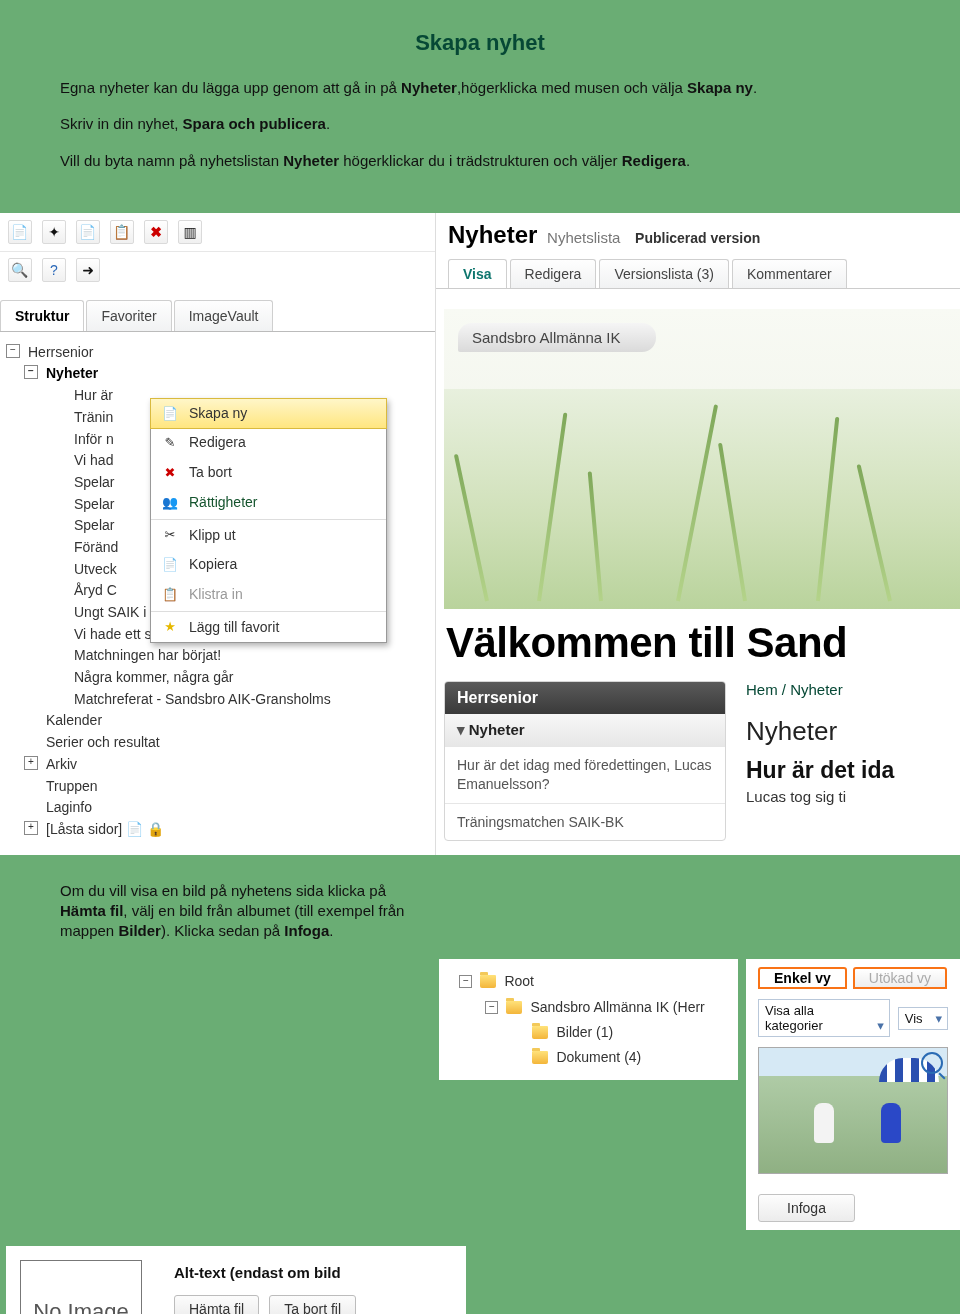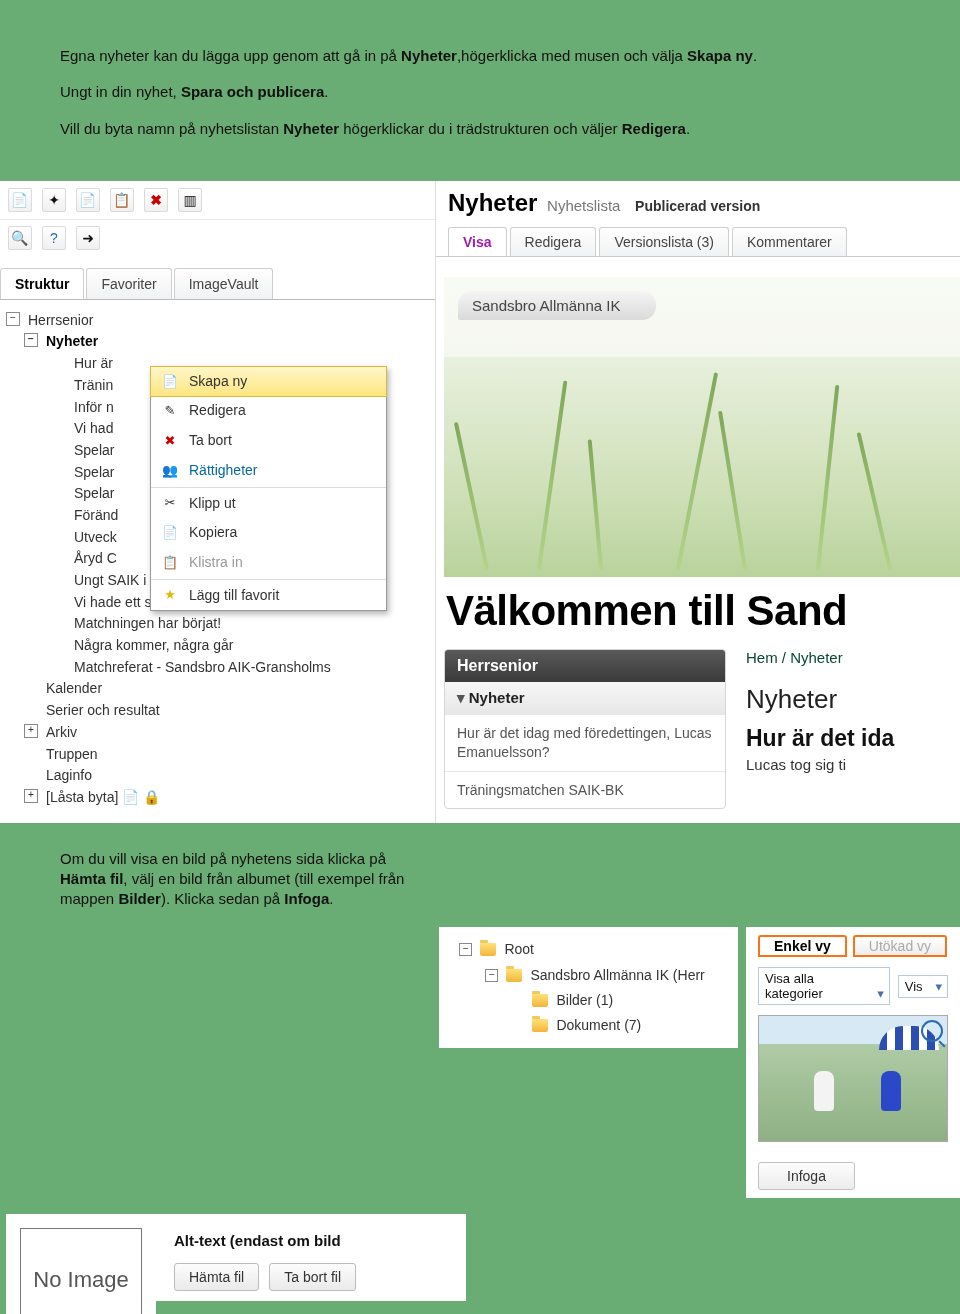--- a/index.html
+++ b/index.html
@@ -25,21 +25,21 @@
 .contextmenu{position:absolute;left:150px;top:66px;width:235px;background:#fff;border:1px solid #999;box-shadow:2px 3px 6px rgba(0,0,0,0.3);font-size:14px}
 .cmrow{display:flex;align-items:center;padding:4px 10px;gap:10px}
 .cmrow.sel{background:linear-gradient(#fff6c8,#ffe680);border:1px solid #d9ba3f;margin:-1px}
 .cmsep{height:0;border-top:1px solid #ddd;margin:1px 0}
 .cmicon{width:18px;height:18px;display:flex;align-items:center;justify-content:center;font-size:13px}
 .rtitle{padding:8px 12px 2px 12px;font-size:24px;font-weight:bold;color:#000}
 .rtitle .sub{font-size:15px;font-weight:normal;color:#777;margin-left:3px}
 .pub{font-size:14px;color:#333;margin-left:8px}
 .rtabs{display:flex;gap:0;padding:8px 0 0 12px;border-bottom:1px solid #ccc}
 .rtab{padding:6px 14px;font-size:14px;background:linear-gradient(#fefefe,#f1f2f3);border:1px solid #cfcfcf;border-bottom:none;border-radius:3px 3px 0 0;margin-right:3px;color:#444}
-.rtab.sel{background:#fff;font-weight:bold;color:#a21caf}
+.rtab.sel{background:#fff;font-weight:bold;color:#0f766e}
 .banner{position:relative;height:300px;margin:20px 0 0 8px;background:linear-gradient(#f8faf4,#ecf0e4);overflow:hidden}
 .banner .pill{position:absolute;left:14px;top:14px;padding:6px 36px 6px 14px;background:linear-gradient(#f5f5f5,#dadada);border-radius:14px 14px 14px 2px;font-size:15px;color:#444}
 .grass{position:absolute;left:0;right:0;top:80px;bottom:0;background:linear-gradient(#e8f0de 0%,#cfe0b8 60%,#b9d39c 100%)}
 .blade{position:absolute;bottom:8px;width:4px;background:linear-gradient(#7fa85a,#b4d38a);border-radius:2px 2px 0 0;transform-origin:bottom center}
 .b1{left:8%;height:150px;transform:rotate(-12deg)}
 .b2{left:18%;height:190px;transform:rotate(8deg)}
 .b3{left:30%;height:130px;transform:rotate(-5deg)}
 .b4{left:45%;height:200px;transform:rotate(11deg)}
 .b5{left:58%;height:160px;transform:rotate(-9deg)}
 .b6{left:72%;height:185px;transform:rotate(6deg)}
@@ -87,25 +87,26 @@
 .altarea{background:#fff;padding:18px 12px 10px 18px;width:280px;font-size:15px}
 .altarea .lbl{font-weight:bold;margin-bottom:14px}
 .btnrow{display:flex;gap:10px}
 .btn2{padding:5px 14px;border:1px solid #bcbcbc;border-radius:3px;background:linear-gradient(#fcfcfc,#eaeaea);font-size:14px;color:#333}
 </style>
 </head>
 <body>
 
 <div class="page">
   <div class="intro">
+    <h1>Skapa nyhet</h1>
     <p>
       <span>Egna nyheter kan du lägga upp genom att gå in på </span><b>Nyheter</b><span>,högerklicka med musen och välja </span><b>Skapa ny</b><span>.</span>
     </p>
     <p>
-      <span>Ungt in din nyhet, </span><b>Spara och publicera</b><span>.</span>
+      <span>Skriv in din nyhet, </span><b>Spara och publicera</b><span>.</span>
     </p>
     <p>
       <span>Vill du byta namn på nyhetslistan </span><b>Nyheter</b><span> högerklickar du i trädstrukturen och väljer </span><b>Redigera</b><span>.</span>
     </p>
   </div>
 
   <div class="shot1">
     <div class="shot1-inner">
 
       <div class="leftpane">
@@ -146,39 +147,39 @@
               <div class="node">Vi hade ett samtal med vår nye A-lagsträn</div>
               <div class="node">Matchningen har börjat!</div>
               <div class="node">Några kommer, några går</div>
               <div class="node">Matchreferat - Sandsbro AIK-Gransholms</div>
             </div>
             <div class="node">Kalender</div>
             <div class="node">Serier och resultat</div>
             <div class="node"><span class="pm">+</span><span>Arkiv</span></div>
             <div class="node">Truppen</div>
             <div class="node">Laginfo</div>
-            <div class="node"><span class="pm">+</span><span>[Låsta byta]</span> 📄 🔒</div>
+            <div class="node"><span class="pm">+</span><span>[Låsta sidor]</span> 📄 🔒</div>
           </div>
 
           <div class="contextmenu">
             <div class="cmrow sel">
                 <span class="cmicon">📄</span>
                 <span>Skapa ny</span>
               </div>
             <div class="cmrow">
                 <span class="cmicon">✎</span>
                 <span>Redigera</span>
               </div>
             <div class="cmrow">
                 <span class="cmicon" style="color:#c00">✖</span>
                 <span>Ta bort</span>
               </div>
             <div class="cmrow">
                 <span class="cmicon" style="color:#999">👥</span>
-                <span style="color:#0369a1">Rättigheter</span>
+                <span style="color:#14532d">Rättigheter</span>
               </div>
             <div class="cmsep"></div>
             <div class="cmrow">
                 <span class="cmicon">✂</span>
                 <span>Klipp ut</span>
               </div>
             <div class="cmrow">
                 <span class="cmicon">📄</span>
                 <span>Kopiera</span>
               </div>
@@ -258,21 +259,21 @@
           </div>
         <div style="padding-left:26px">
           <div class="f">
               <span style="width:13px"></span>
               <span class="fd"></span>
               <span>Bilder (1)</span>
             </div>
           <div class="f">
               <span style="width:13px"></span>
               <span class="fd"></span>
-              <span>Dokument (7)</span>
+              <span>Dokument (4)</span>
             </div>
         </div>
       </div>
     </div>
     <div class="views">
       <div class="viewtabs">
         <div class="vtab sel">Enkel vy</div>
         <div class="vtab dim">Utökad vy</div>
       </div>
       <div class="filterrow">

